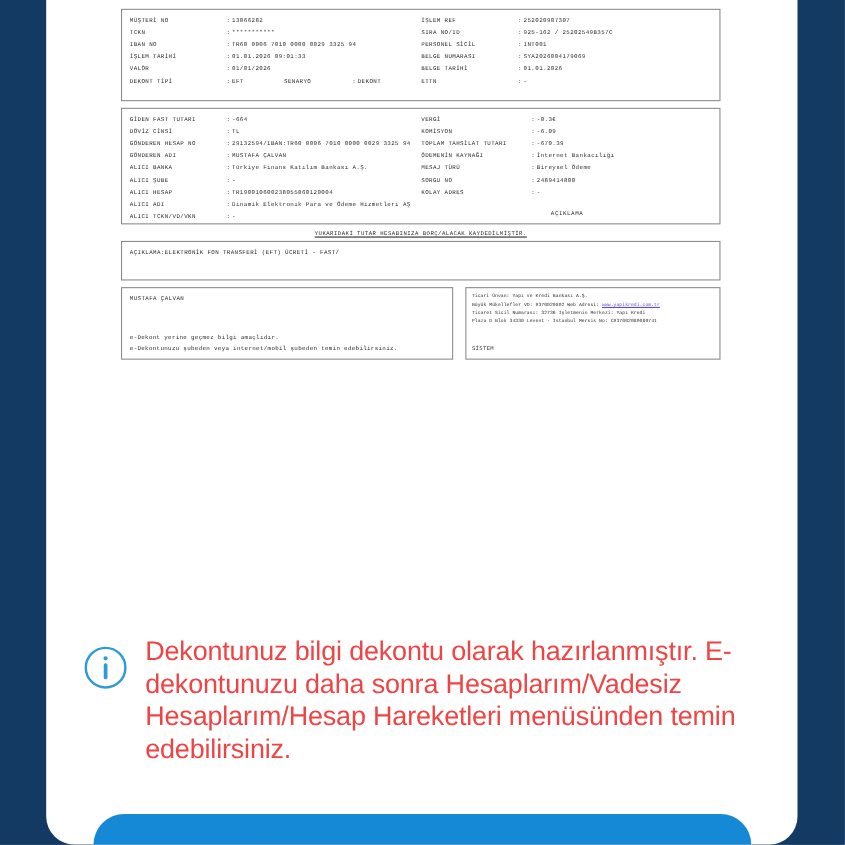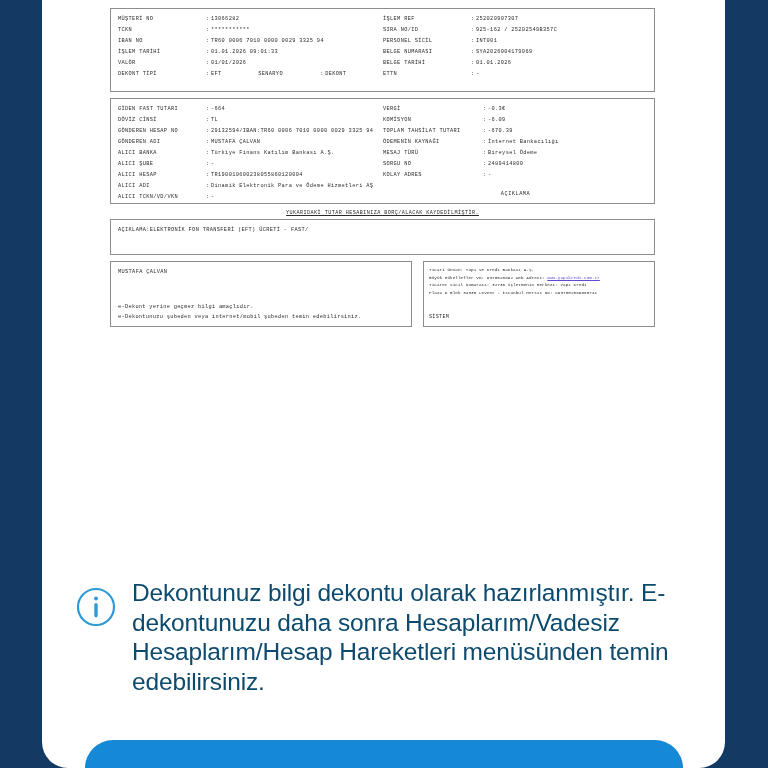--- a/index.html
+++ b/index.html
@@ -210,21 +210,21 @@
     margin-top: 9px;
     margin-right: 16px;
   }
   #info-icon svg { display: block; }
 
   #info-text {
     flex: 1 1 auto;
     font-family: "Liberation Sans", sans-serif;
     font-size: 24.5px;
     line-height: 29.5px;
-    color: #0c4a6e;
+    color: #ef4444;
     letter-spacing: -0.15px;
   }
 
   
   #primary-button {
     position: absolute;
     left: 43px;
     top: 740px;
     width: 598px;
     height: 56px;

